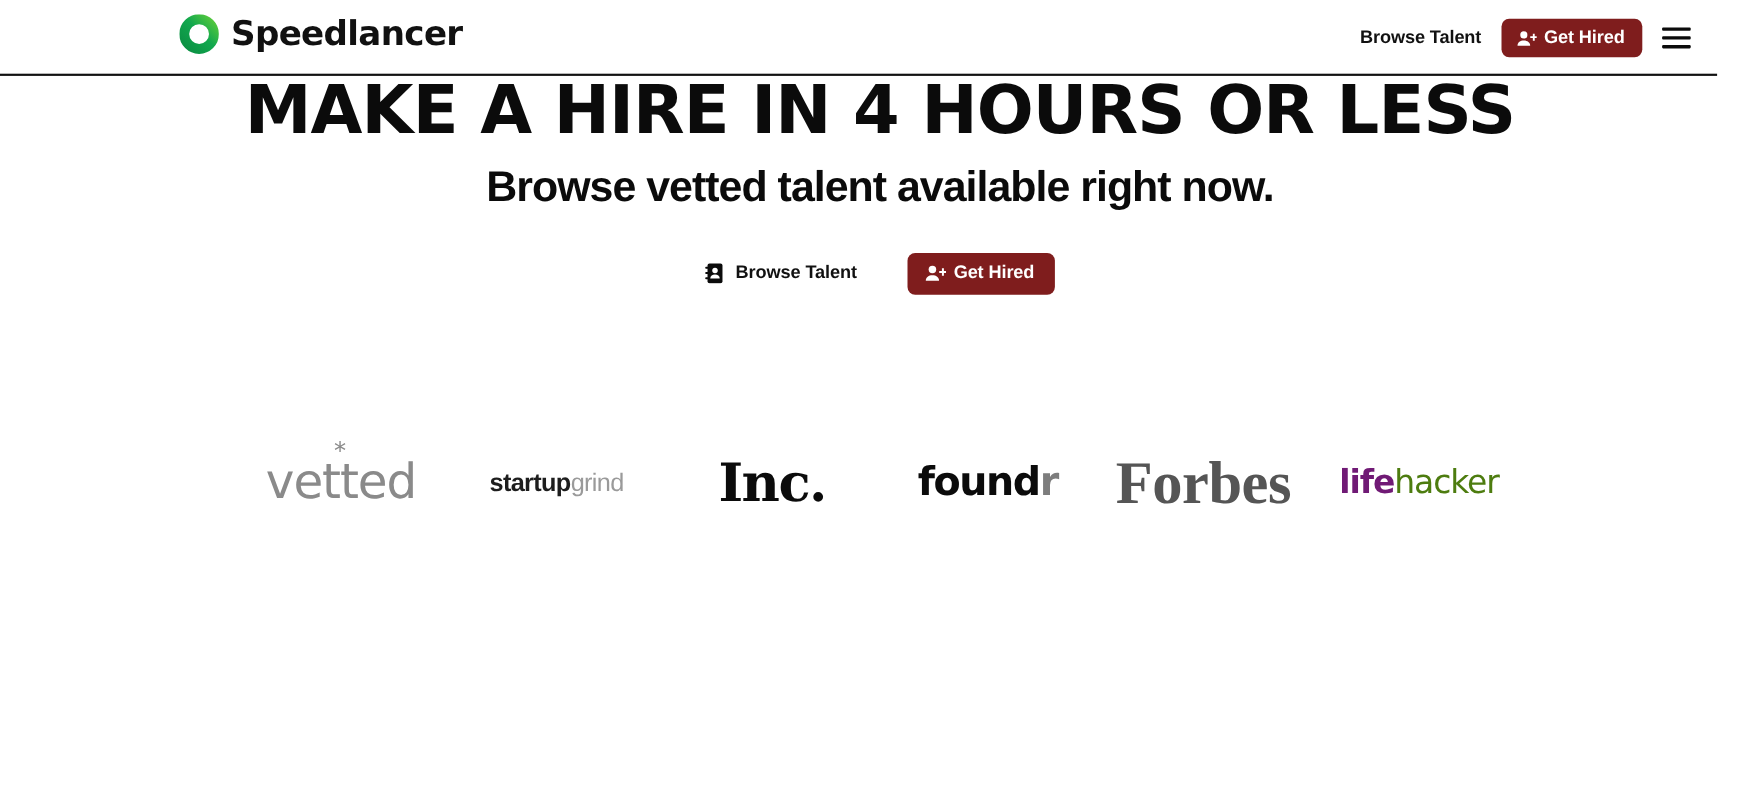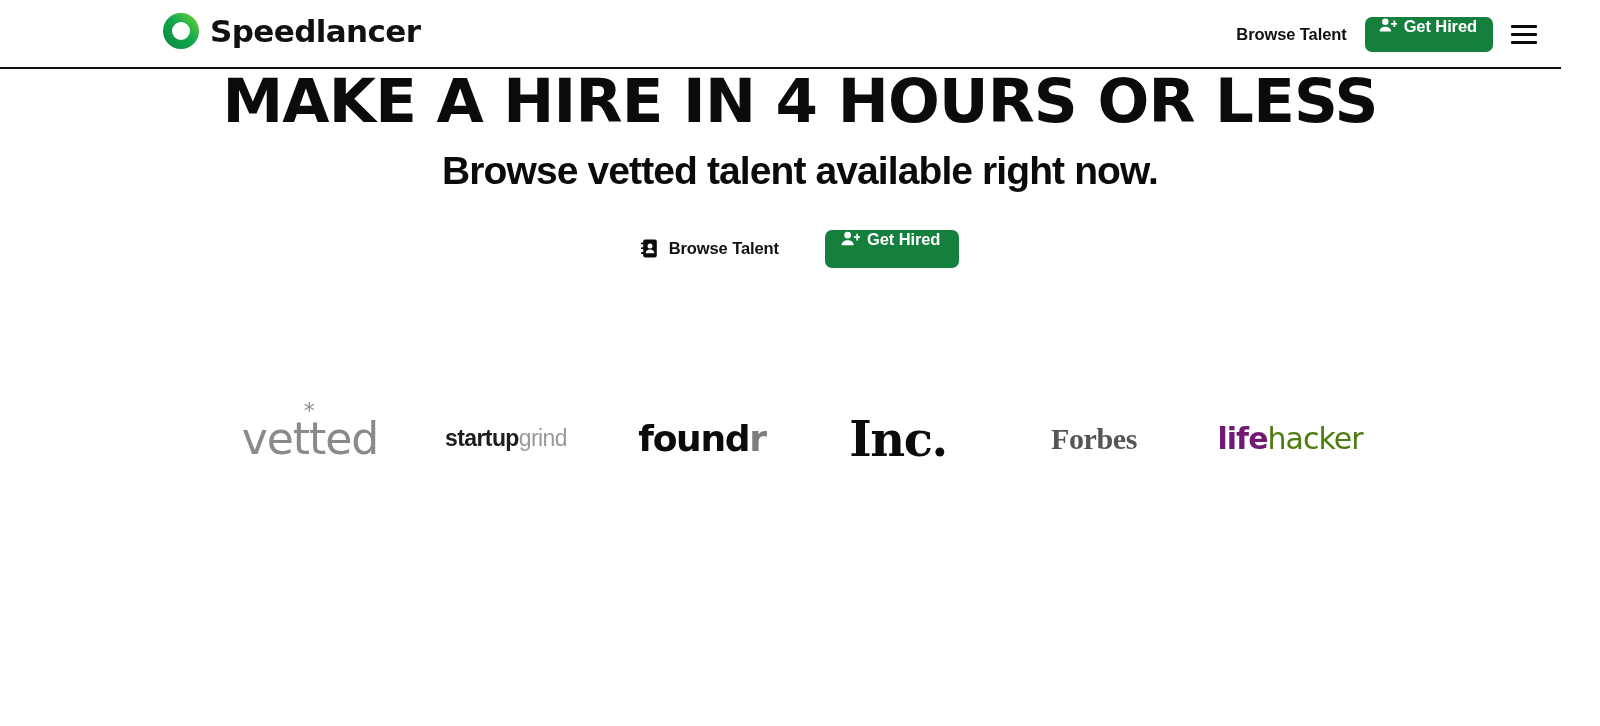--- a/index.html
+++ b/index.html
@@ -59,29 +59,30 @@
     font-size: 16.5px;
     font-weight: 700;
     color: #111111;
     text-decoration: none;
     letter-spacing: -0.1px;
     margin-right: 18px;
     white-space: nowrap;
   }
 
   .btn-dark {
-    background: #15803d;
+    background: #7f1d1d;
     color: #ffffff;
     border: none;
     border-radius: 7px;
     font-family: "Liberation Sans", sans-serif;
     font-size: 16.5px;
     font-weight: 700;
     letter-spacing: -0.1px;
     display: inline-flex;
+    align-items: center;
     gap: 7px;
     cursor: pointer;
     white-space: nowrap;
   }
   .btn-dark.nav-cta {
     height: 35px;
     padding: 0 16px 0 14px;
   }
 
   .hamburger {
@@ -222,21 +223,21 @@
     font-family: "DejaVu Sans", sans-serif;
     font-size: 36px;
     font-weight: 700;
     letter-spacing: -1.3px;
   }
   .logo-foundr .d { color: #0b0b0b; }
   .logo-foundr .l { color: #7d7d7d; }
 
   .logo-forbes {
     font-family: "Liberation Serif", serif;
-    font-size: 30px;
+    font-size: 55px;
     font-weight: 700;
     color: #555555;
     letter-spacing: -0.4px;
   }
 
   .logo-lifehacker {
     font-family: "DejaVu Sans", sans-serif;
     font-size: 30px;
     letter-spacing: -1px;
     color: #bdbdbd;
@@ -329,30 +330,30 @@
       </span>
     </div>
 
     <div class="press-item">
       <span class="logo-startupgrind">
         <span class="b">startup</span><span class="g">grind</span>
       </span>
     </div>
 
     <div class="press-item">
+      <span class="logo-inc">Inc.</span>
+    </div>
+
+    <div class="press-item">
       <span class="logo-foundr">
         <span class="d">found</span><span class="l">r</span>
       </span>
     </div>
 
     <div class="press-item">
-      <span class="logo-inc">Inc.</span>
-    </div>
-
-    <div class="press-item">
       <span class="logo-forbes">Forbes</span>
     </div>
 
     <div class="press-item">
       <span class="logo-lifehacker">
         <span class="b">life</span><span class="t">hacker</span>
       </span>
     </div>
   </div>
 </main>

